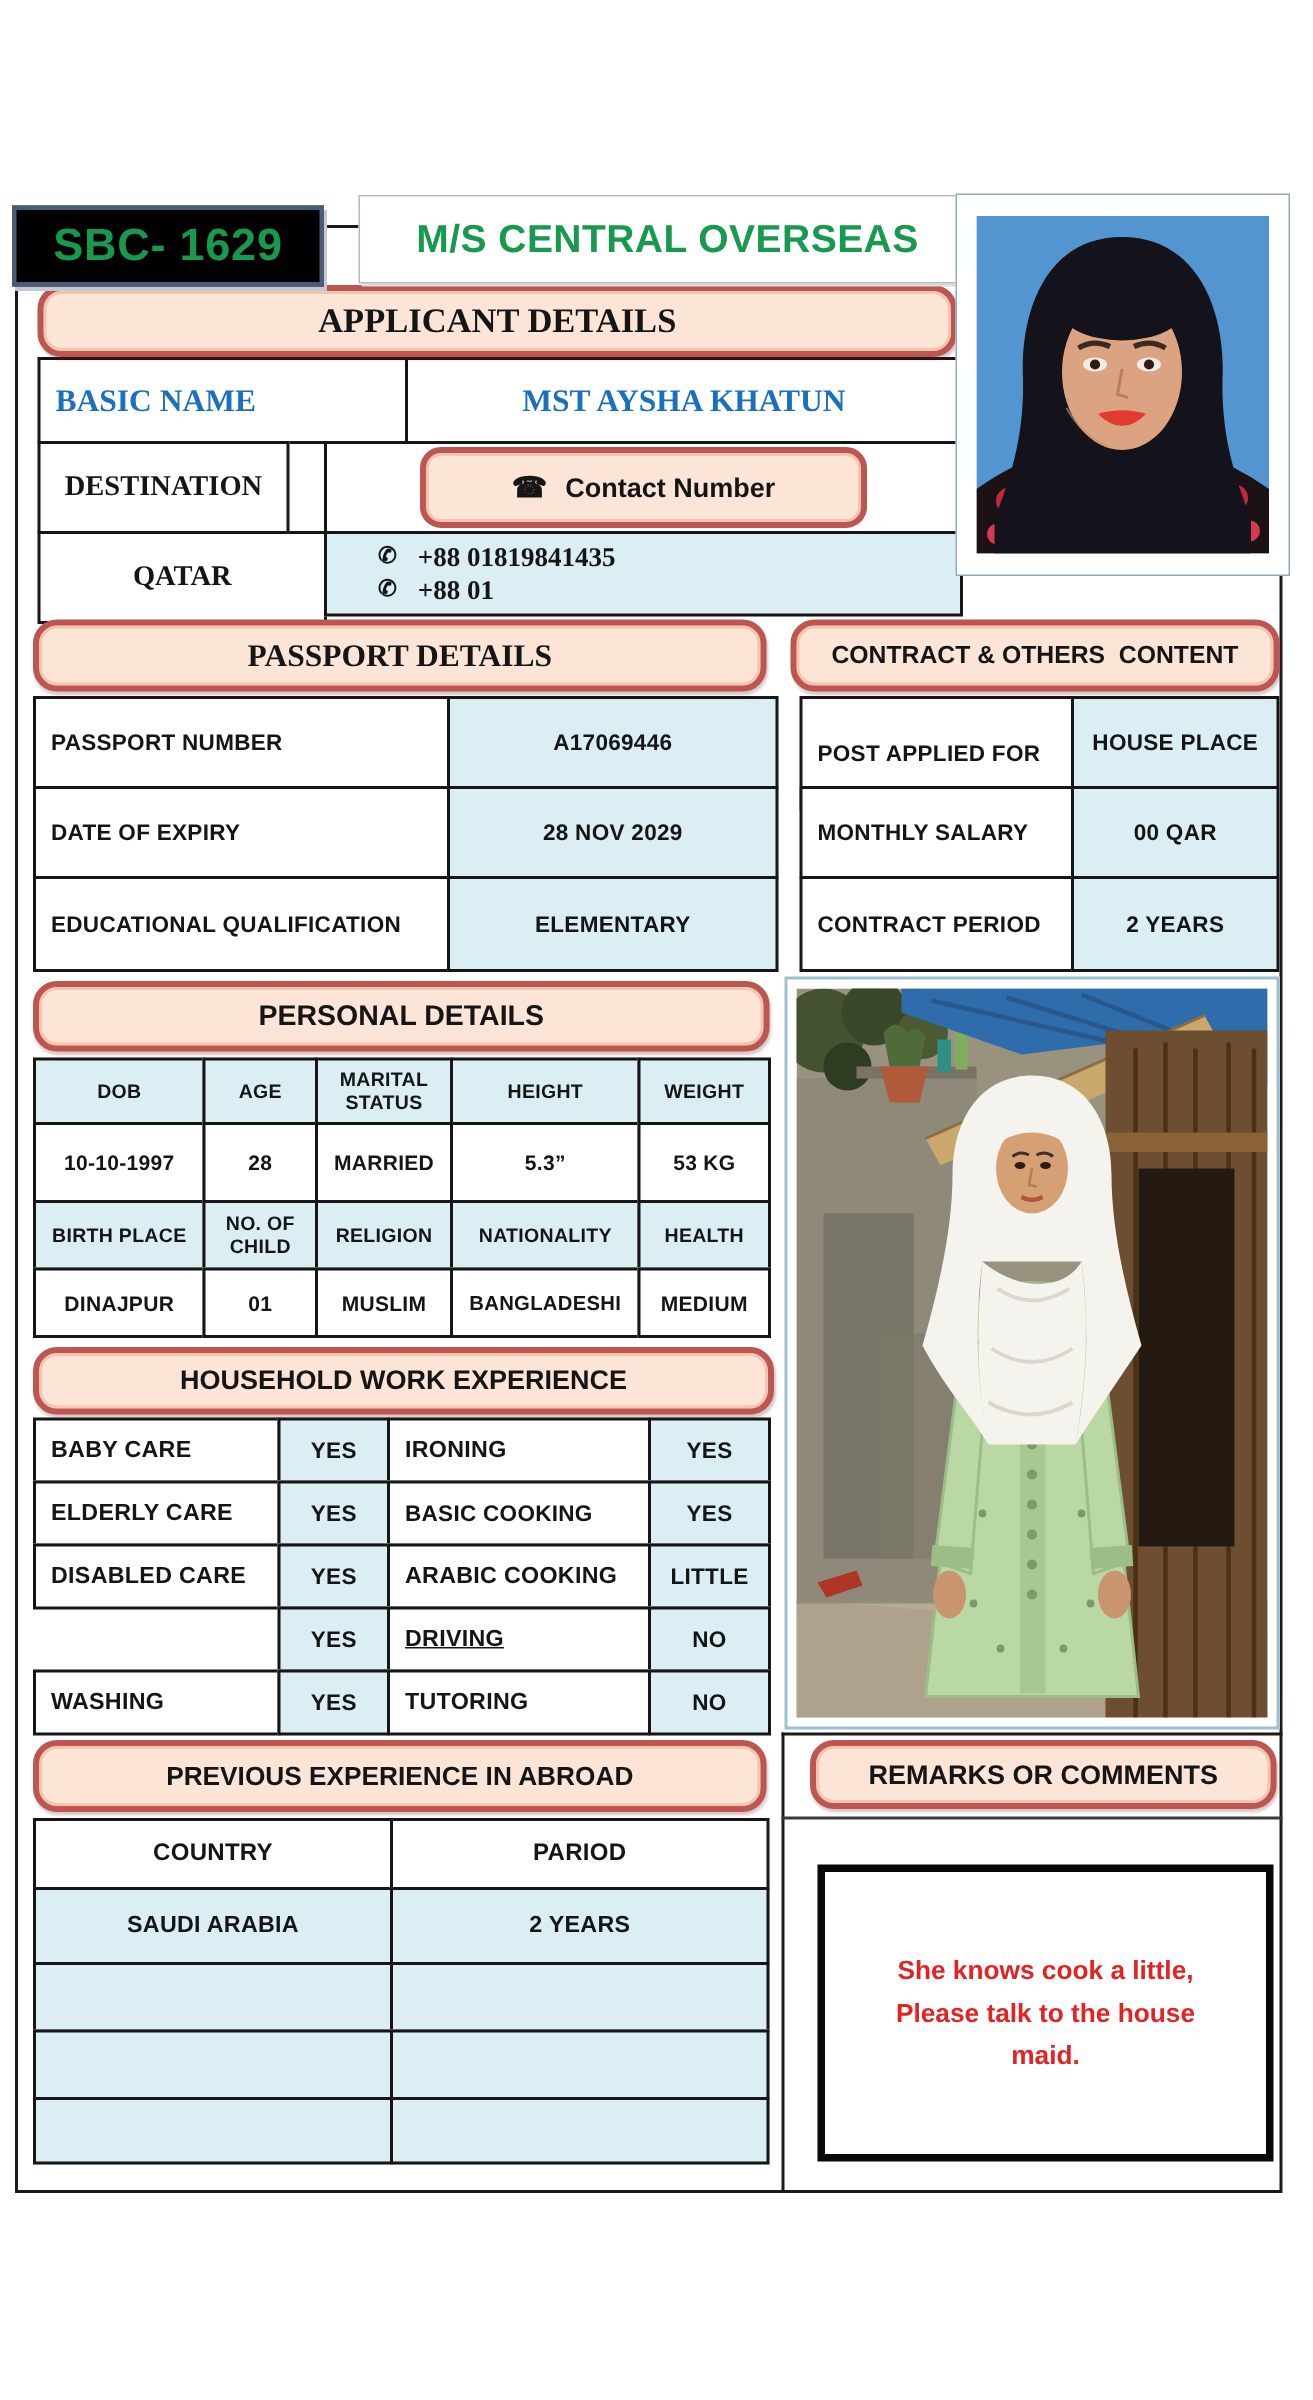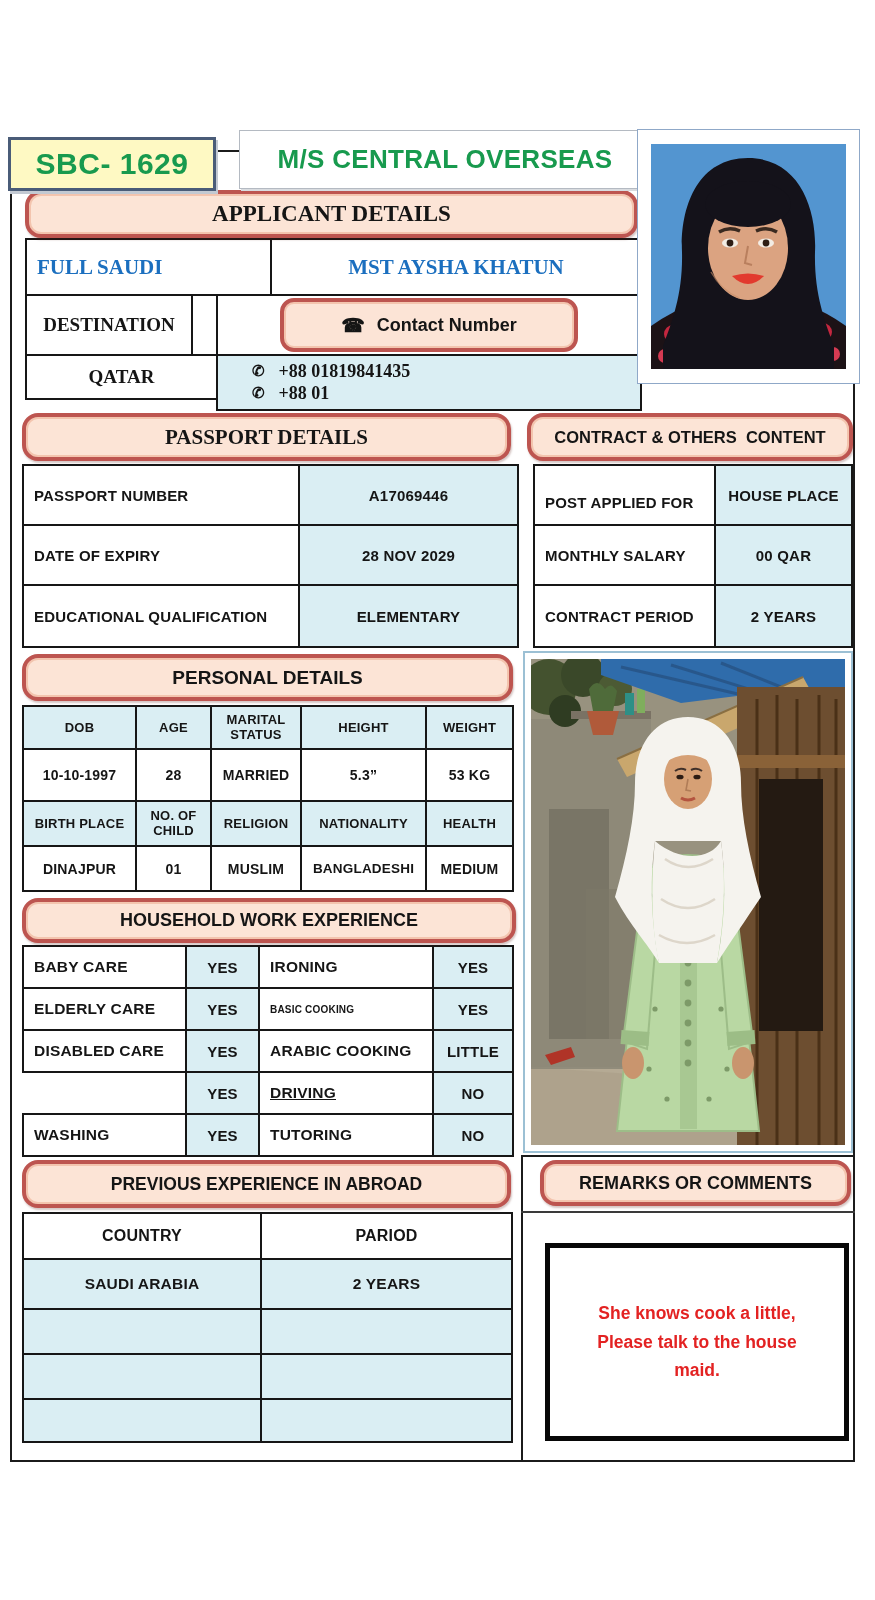--- a/index.html
+++ b/index.html
@@ -14,21 +14,21 @@
   .cell.la{justify-content:flex-start;padding-left:10px;text-align:left;}
   .bluebg{background:#daeef3;}
   .sans-b{font-weight:bold;font-size:15px;letter-spacing:.2px;}
   .serif{font-family:"Liberation Serif", serif;font-weight:bold;}
   .bluetxt{color:#1b6fbf;}
   
   .peach{position:absolute;box-sizing:border-box;background:#fce4d6;border:4px solid #bd5550;
          border-radius:16px;display:flex;align-items:center;justify-content:center;z-index:3;
          box-shadow:inset 0 0 0 2px #f3c4ae, 1px 2px 2px rgba(90,30,25,.25);font-weight:bold;}
   
-  .sbcbox{left:8px;top:137px;width:208px;height:54px;background:#fef9c3;border:3px solid #4a5c78;
+  .sbcbox{left:8px;top:137px;width:208px;height:54px;background:#000000;border:3px solid #4a5c78;
           box-shadow:2px 3px 0 #c3c9d2;z-index:4;display:flex;align-items:center;justify-content:center;
           font-weight:bold;font-size:30px;color:#189a4e;letter-spacing:.5px;}
   .cobox{left:239px;top:130px;width:412px;height:59px;background:#ffffff;border:1.5px solid #b4bac2;
          box-shadow:2px 2px 0 #d9dce0;z-index:4;display:flex;align-items:center;justify-content:center;
          font-weight:bold;font-size:26px;color:#189a4e;letter-spacing:.3px;}
   .photoframe{background:#fff;z-index:4;}
   .photoframe svg{display:block;}
   .headframe{left:637px;top:129px;width:223px;height:255px;border:1.5px solid #8fa8c8;padding:14px 13px;}
   .bodyframe{left:523px;top:651px;width:330px;height:502px;border:2px solid #9cc0d4;padding:6px;z-index:2;}
   
@@ -95,37 +95,37 @@
       <path d="M81 132 Q97 127 113 132 Q97 148 81 132 Z" fill="#e23a2e"></path>
       <path d="M60 128 Q70 146 88 154" stroke="#c68c68" stroke-width="1.5" fill="none" opacity=".6"></path>
     </svg>
   </div>
 
   <div class="peach serif" style="left:25px;top:190px;width:613px;height:48px;font-size:23px;">
     <span>APPLICANT DETAILS</span>
   </div>
 
   <div class="cell la serif bluetxt" style="left:25px;top:238px;width:247px;height:58px;font-size:21px;">
-    <span>FULL SAUDI</span>
+    <span>BASIC NAME</span>
   </div>
   <div class="cell serif bluetxt" style="left:270px;top:238px;width:372px;height:58px;font-size:21px;">
     <span>MST AYSHA KHATUN</span>
   </div>
 
   <div class="cell serif" style="left:25px;top:294px;width:168px;height:62px;font-size:19px;">
     <span>DESTINATION</span>
   </div>
   <div class="cell" style="left:216px;top:294px;width:426px;height:62px;">
     <div class="contactbox">
       <span class="phico" style="font-size:19px;">☎</span>
       <span>Contact Number</span>
     </div>
   </div>
 
-  <div class="cell serif" style="left:25px;top:354px;width:193px;height:46px;font-size:19px;">
+  <div class="cell serif" style="left:25px;top:354px;width:193px;height:62px;font-size:19px;">
     <span>QATAR</span>
   </div>
   <div class="cell bluebg phones" style="left:216px;top:354px;width:426px;height:57px;">
     <div class="phline">
       <span class="phico">✆</span>
       <span>+88 01819841435</span>
     </div>
     <div class="phline">
       <span class="phico">✆</span>
       <span>+88 01</span>
@@ -261,21 +261,21 @@
   <div class="cell bluebg sans-b" style="left:432px;top:945px;width:82px;height:44px;">
       <span>YES</span>
     </div>
 
   <div class="cell la sans-b" style="left:22px;top:987px;width:165px;height:44px;font-size:15.5px;">
       <span>ELDERLY CARE</span>
     </div>
   <div class="cell bluebg sans-b" style="left:185px;top:987px;width:75px;height:44px;">
       <span>YES</span>
     </div>
-  <div class="cell la sans-b" style="left:258px;top:987px;width:176px;height:44px;font-size:10px;">
+  <div class="cell la sans-b" style="left:258px;top:987px;width:176px;height:44px;font-size:15px;">
       <span>BASIC COOKING</span>
     </div>
   <div class="cell bluebg sans-b" style="left:432px;top:987px;width:82px;height:44px;">
       <span>YES</span>
     </div>
 
   <div class="cell la sans-b" style="left:22px;top:1029px;width:165px;height:44px;font-size:15.5px;">
       <span>DISABLED CARE</span>
     </div>
   <div class="cell bluebg sans-b" style="left:185px;top:1029px;width:75px;height:44px;">

